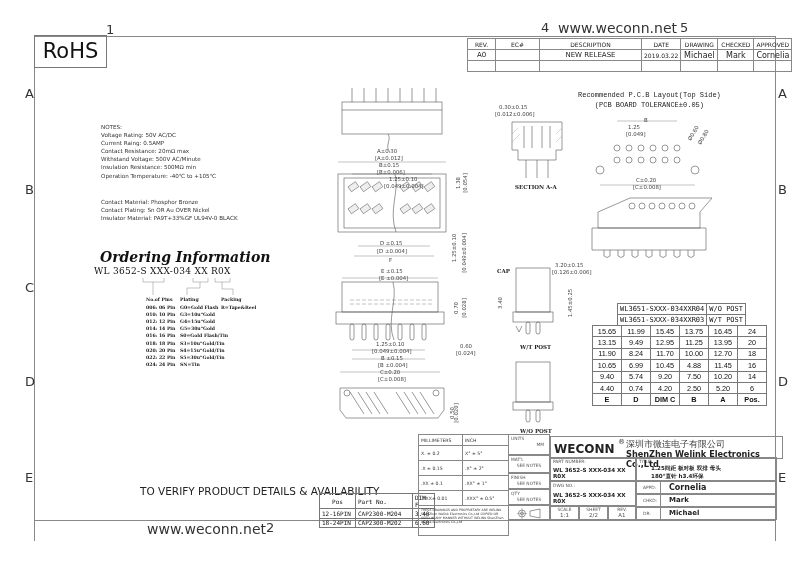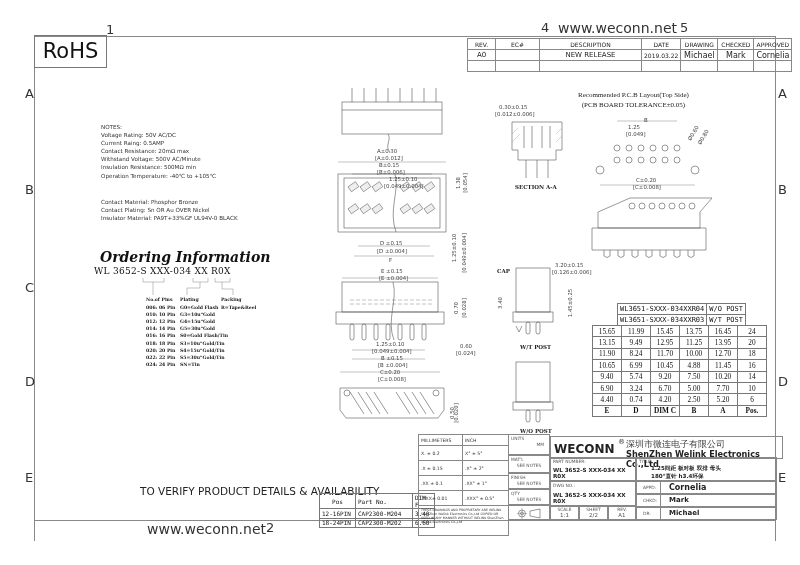--- a/index.html
+++ b/index.html
@@ -14,24 +14,24 @@
   .rev-table { left: 432px; top: 38px; font-size: 6px; margin-left: 35px; }
   .rev-table td { border: 1px solid #888; text-align: center; height: 11px; padding: 0 2px; font-family: "DejaVu Sans", sans-serif; }
   .rev-table tr.r1 td { font-size: 7px; }
   .rev-table tr.r1 td.big { font-size: 8px; }
   .notes { left: 101px; top: 123px; font-size: 5.6px; line-height: 8.1px; font-family: "DejaVu Sans", sans-serif; color: #333; }
   .notes2 { left: 101px; top: 198px; font-size: 5.6px; line-height: 8.1px; color: #333; }
   .ord-title { left: 100px; top: 249px; font-family: "DejaVu Serif", serif; font-style: italic; font-weight: bold; font-size: 14px; color: #111; }
   .ord-code { left: 94px; top: 266px; font-family: "DejaVu Serif", serif; font-size: 9px; color: #111; letter-spacing: 0.3px; }
   .ord-col { font-family: "DejaVu Serif", serif; font-size: 4.6px; line-height: 7.1px; font-weight: bold; color: #222; }
   .ord-col .h { margin-bottom: 1px; }
-  .pcb-title { left: 578px; top: 90px; font-family: Liberation Serif, serif; font-size: 7px; text-align: center; line-height: 10px; color: #222; }
+  .pcb-title { left: 578px; top: 90px; font-family: Liberation Mono, monospace; font-size: 7px; text-align: center; line-height: 10px; color: #222; }
   .dim { position: absolute; font-size: 5.4px; color: #444; font-family: "DejaVu Sans", sans-serif; white-space: nowrap; }
   .sect-label { position: absolute; font-family: "DejaVu Serif", serif; font-size: 5.5px; font-weight: bold; color: #222; }
-  .dim-table { left: 592px; top: 325px; font-family: Liberation Serif, serif; font-size: 7.3px; }
+  .dim-table { left: 592px; top: 325px; font-family: Liberation Sans, sans-serif; font-size: 7.3px; }
   .dim-table td { border: 1px solid #777; text-align: center; height: 11.4px; width: 29px; padding: 0; color: #111; }
   .post-table { left: 617px; top: 303px; font-family: "DejaVu Sans Mono", monospace; font-size: 7px; }
   .post-table td { border: 1px solid #777; padding: 0 2px; height: 11px; text-align: center; color: #111; }
   .cap-table { left: 319px; top: 493px; font-family: "DejaVu Sans Mono", monospace; font-size: 6px; }
   .cap-table td { border: 1px solid #777; padding: 0 2px; height: 9.5px; color: #111; }
   .contact { left: 140px; top: 484px; font-size: 10.5px; line-height: 14px; color: #222; font-family: "DejaVu Sans", sans-serif; }
   .tol-table { left: 418px; top: 434px; font-size: 4.6px; }
   .tol-table td { border: 1px solid #888; height: 15px; padding: 0 2px; color: #333; vertical-align: middle; }
   .tb { position: absolute; border: 1px solid #888; }
   .tb-small { font-size: 4.4px; color: #555; }
@@ -389,28 +389,20 @@
       </tr>
   <tr>
         <td>9.40</td>
         <td>5.74</td>
         <td>9.20</td>
         <td>7.50</td>
         <td>10.20</td>
         <td>14</td>
       </tr>
   <tr>
-        <td>6.90</td>
-        <td>3.24</td>
-        <td>6.70</td>
-        <td>5.00</td>
-        <td>7.70</td>
-        <td>10</td>
-      </tr>
-  <tr>
         <td>4.40</td>
         <td>0.74</td>
         <td>4.20</td>
         <td>2.50</td>
         <td>5.20</td>
         <td>6</td>
       </tr>
   <tr style="font-weight:bold;">
         <td>E</td>
         <td>D</td>

